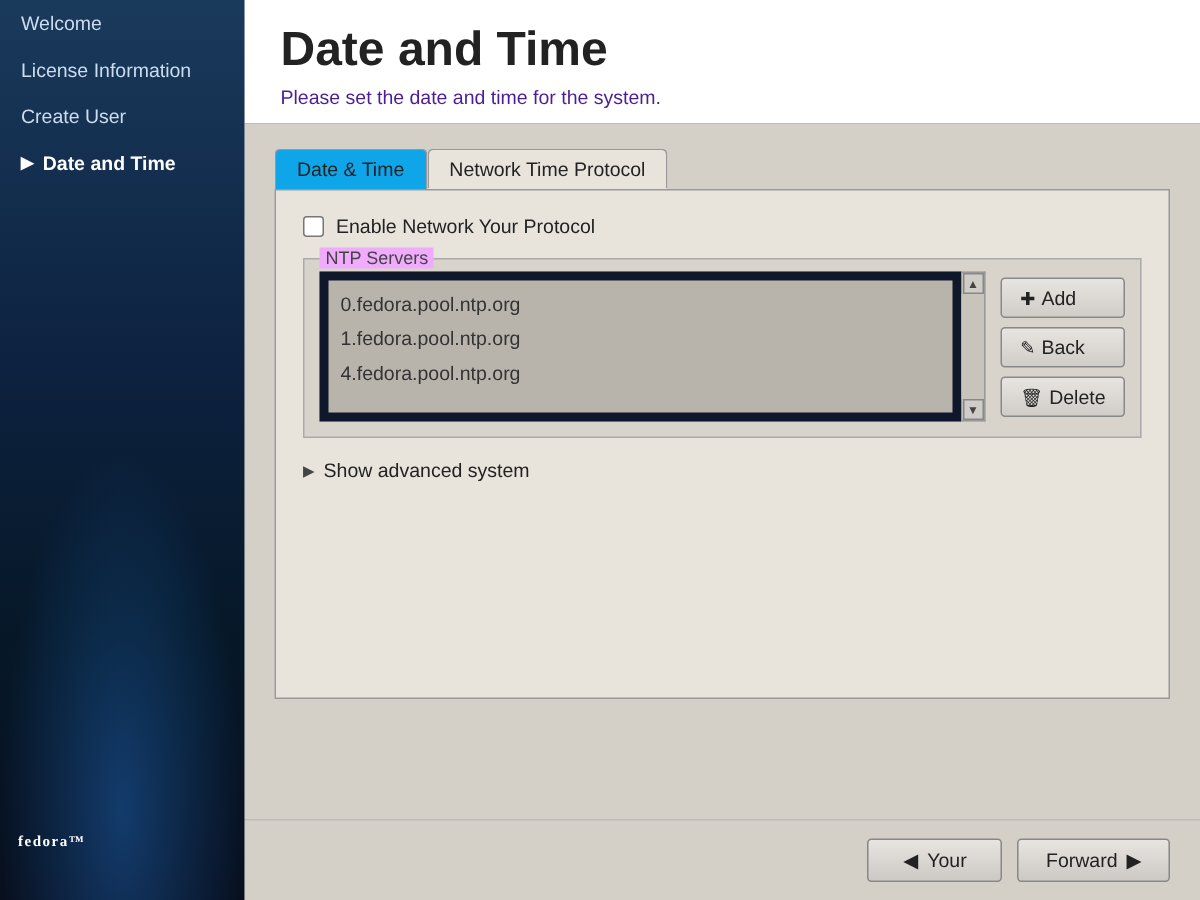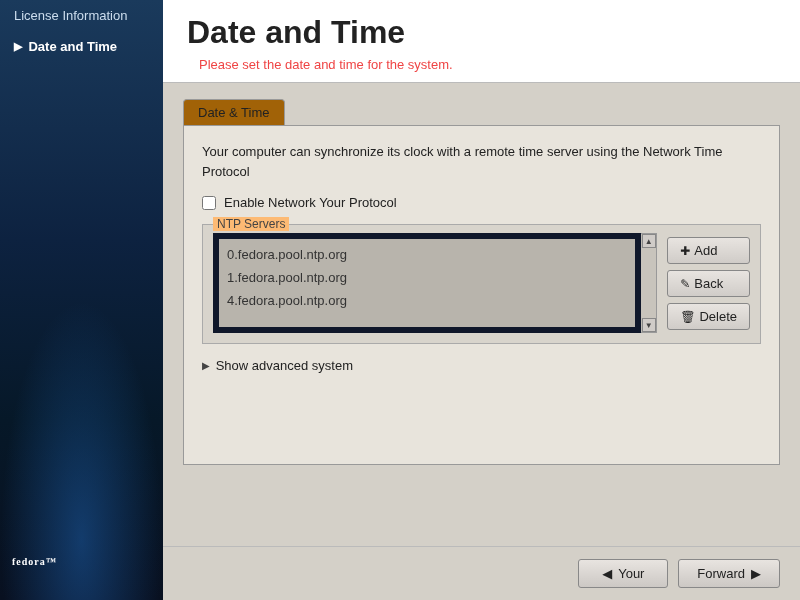--- a/index.html
+++ b/index.html
@@ -94,41 +94,40 @@
 
     .main-title {
       font-size: 32px;
       font-weight: bold;
       color: #222;
       margin-bottom: 6px;
     }
 
     .main-subtitle {
       font-size: 13px;
-      color: #ef4444;
-      margin-left: 12px;
+      color: #4c1d95;
     }
 
     .main-body {
       flex: 1;
       padding: 16px 20px;
       background: #d4d0c8;
     }
 
     
     .tabs {
       display: flex;
       gap: 0;
       margin-bottom: 0;
     }
 
     .tab {
       padding: 5px 14px;
       font-size: 13px;
-      background: #a16207;
+      background: #0ea5e9;
       border: 1px solid #999;
       border-bottom: none;
       cursor: pointer;
       color: #222;
       border-radius: 4px 4px 0 0;
     }
 
     .tab.active {
       background: #e8e4dc;
       border-bottom: 1px solid #e8e4dc;
@@ -174,21 +173,21 @@
       background: #d8d4cc;
       display: flex;
       gap: 10px;
       align-items: flex-start;
     }
 
     .ntp-group-legend {
       position: absolute;
       top: -8px;
       left: 10px;
-      background: #fdba74;
+      background: #f0abfc;
       padding: 0 4px;
       font-size: 12px;
       color: #444;
     }
 
     .ntp-list-container {
       display: flex;
       flex: 1;
       gap: 0;
     }
@@ -307,21 +306,27 @@
       color: #222;
     }
   </style>
 </head>
 <body>
 
 <div class="sidebar">
   <div class="sidebar-bg"></div>
   <div class="sidebar-nav">
     <div class="nav-item">
+      <span>Welcome</span>
+    </div>
+    <div class="nav-item">
       <span>License Information</span>
+    </div>
+    <div class="nav-item">
+      <span>Create User</span>
     </div>
     <div class="nav-item active">
       <span class="arrow">▶</span>
       <span>Date and Time</span>
     </div>
   </div>
   <div class="sidebar-logo">
     <span>fedora</span><span>™</span>
   </div>
 </div>
@@ -330,25 +335,26 @@
   <div class="main-header">
     <div class="main-title">Date and Time</div>
     <div class="main-subtitle">Please set the date and time for the system.</div>
   </div>
 
   <div class="main-body">
     <div class="tabs">
       <div class="tab">
         <span>Date &amp; Time</span>
       </div>
+      <div class="tab active">
+        <span>Network Time Protocol</span>
+      </div>
     </div>
 
     <div class="tab-content">
-      <div class="description-text">Your computer can synchronize its clock with a
-remote time server using the Network Time Protocol</div>
 
       <div class="enable-row">
         <input type="checkbox" id="enable-ntp" style="">
         <label for="enable-ntp" class="enable-label">Enable Network Your Protocol</label>
       </div>
 
       <div class="ntp-group">
         <span class="ntp-group-legend">NTP Servers</span>
         <div class="ntp-list-container">
           <div class="ntp-list">

